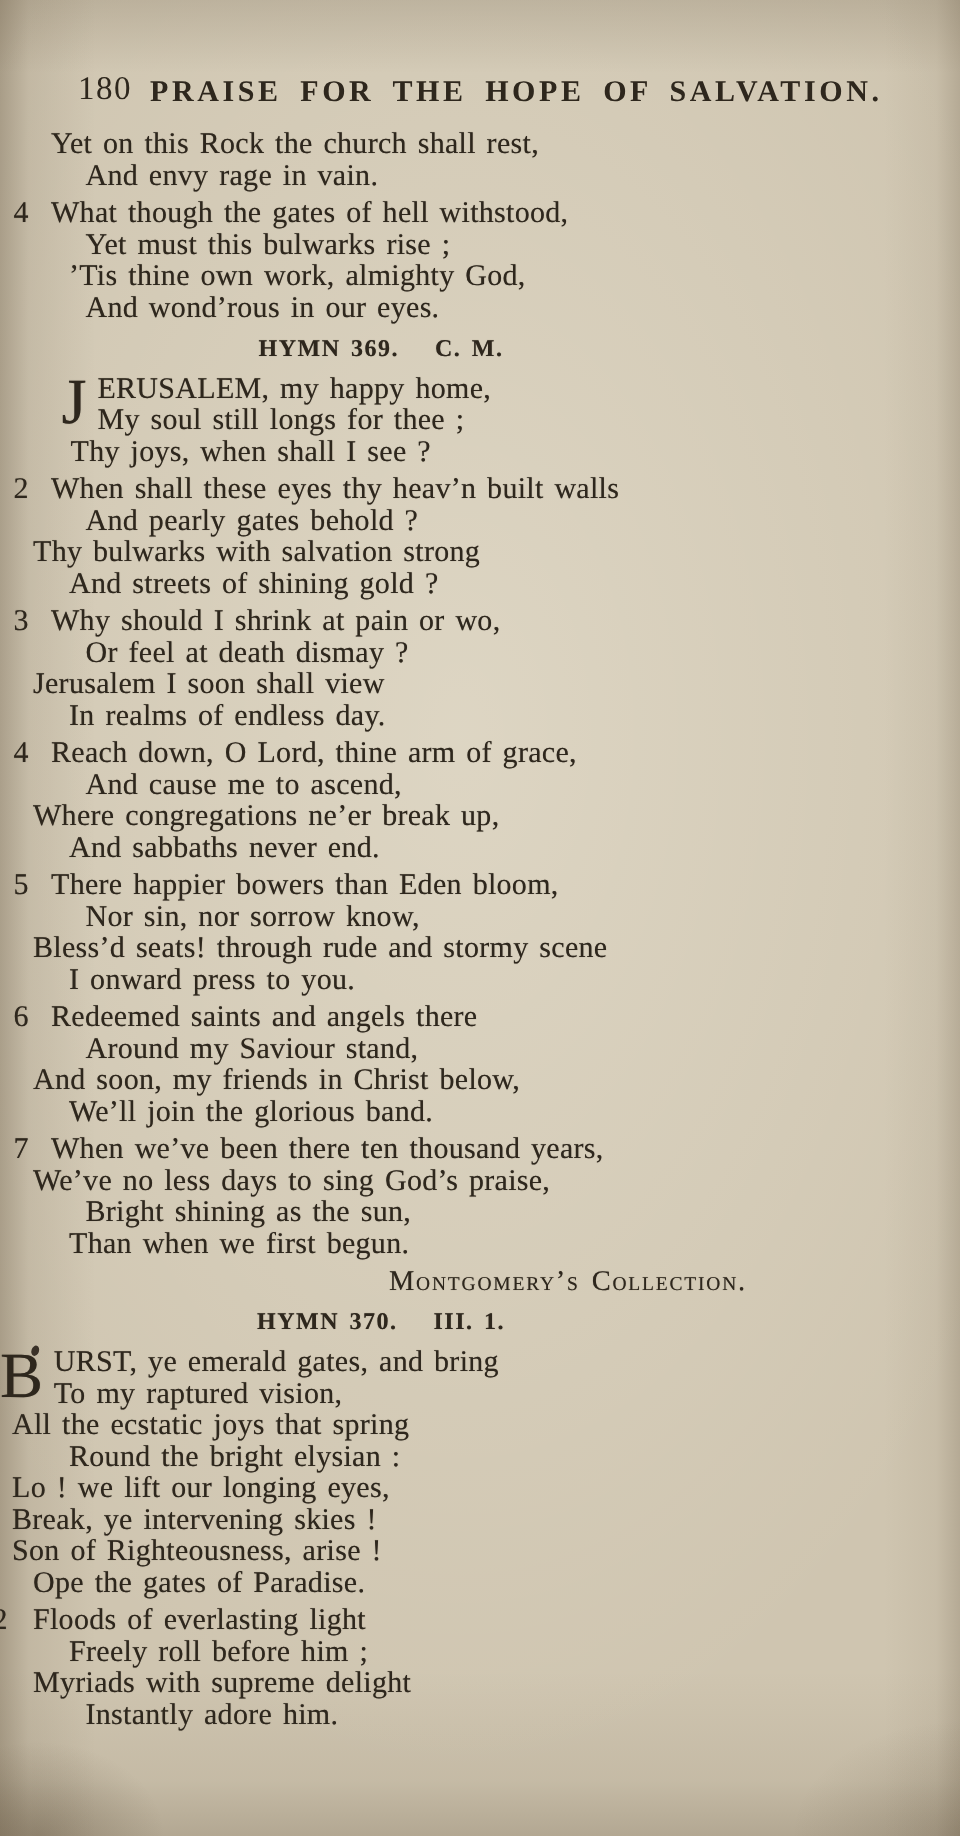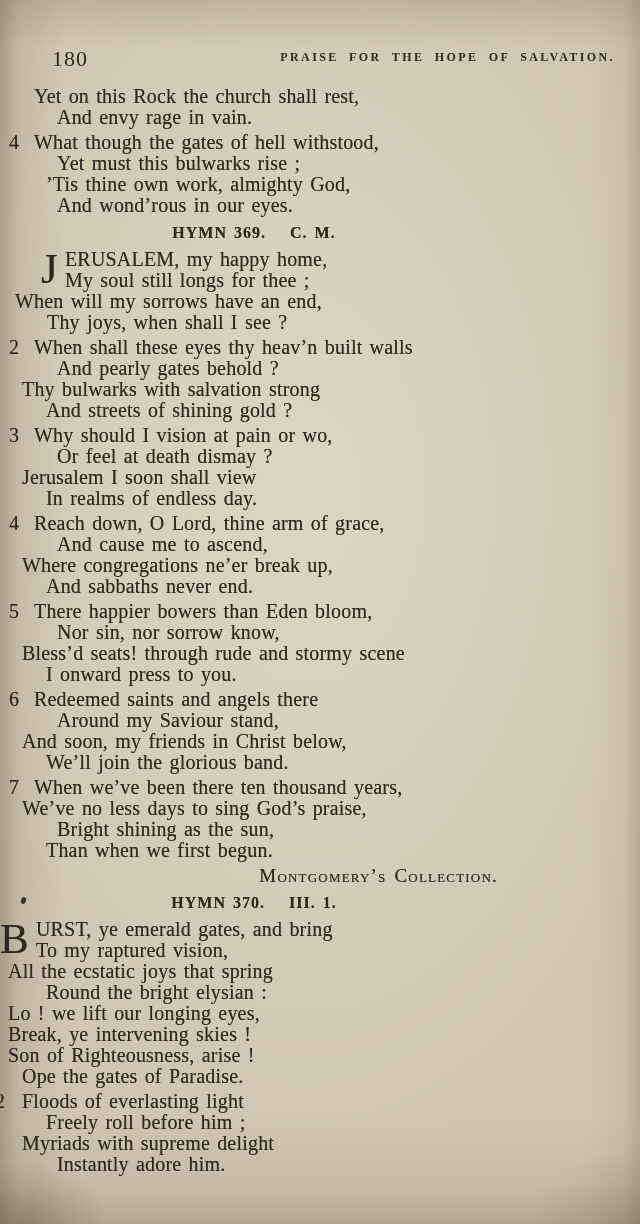--- a/index.html
+++ b/index.html
@@ -22,22 +22,22 @@
       #cfc5b0;
   }
 
   .page-header { position: relative; padding-top: 50px; height: 86px; }
   .page-number {
     position: absolute; left: 52px; top: 46px;
     font-size: 22px; letter-spacing: 1px;
   }
   .running-title {
     margin-left: 100px; margin-right: 25px;
-    text-align: right;
-    font-size: 12px; font-weight: bold;
+    text-align: left;
+    font-size: 20px; font-weight: bold;
     letter-spacing: 2.4px; word-spacing: 5px;
     white-space: nowrap;
   }
 
   .text-block {
     width: 508px;
     font-size: 20px;
     letter-spacing: 0.2px;
     word-spacing: 2px;
     text-shadow: 0 0 0.5px rgba(46,39,29,0.55);
@@ -117,35 +117,34 @@
     </div>
 
     <h2 class="hymn-heading">
       <span class="hymn-no">HYMN 369.</span><span class="hymn-meter">C. M.</span>
     </h2>
 
     <div class="stanza dropcap dc-369">
       <span class="drop-cap dc-j">J</span>
       <p class="line">ERUSALEM, my happy home,</p>
       <p class="line">My soul still longs for thee ;</p>
-      <p class="line c0">When will my sorrows have an end,</p>
       <p class="line c3">Thy joys, when shall I see ?</p>
     </div>
 
     <div class="stanza numbered">
       <span class="verse-num">2</span>
       <p class="line m3">When shall these eyes thy heav’n built walls</p>
       <p class="line m5">And pearly gates behold ?</p>
       <p class="line m2">Thy bulwarks with salvation strong</p>
       <p class="line m4">And streets of shining gold ?</p>
     </div>
 
     <div class="stanza numbered">
       <span class="verse-num">3</span>
-      <p class="line m3">Why should I vision at pain or wo,</p>
+      <p class="line m3">Why should I shrink at pain or wo,</p>
       <p class="line m5">Or feel at death dismay ?</p>
       <p class="line m2">Jerusalem I soon shall view</p>
       <p class="line m4">In realms of endless day.</p>
     </div>
 
     <div class="stanza numbered">
       <span class="verse-num">4</span>
       <p class="line m3">Reach down, O Lord, thine arm of grace,</p>
       <p class="line m5">And cause me to ascend,</p>
       <p class="line m2">Where congregations ne’er break up,</p>

